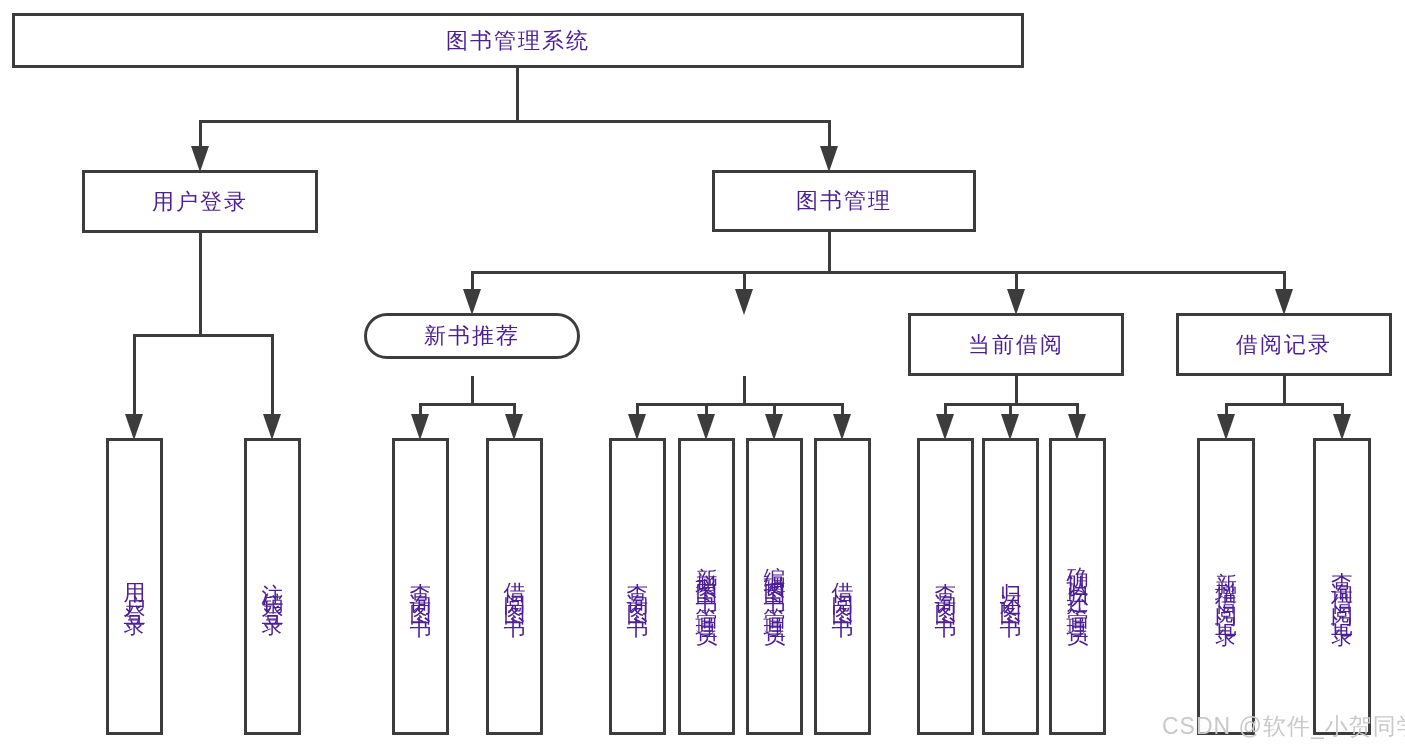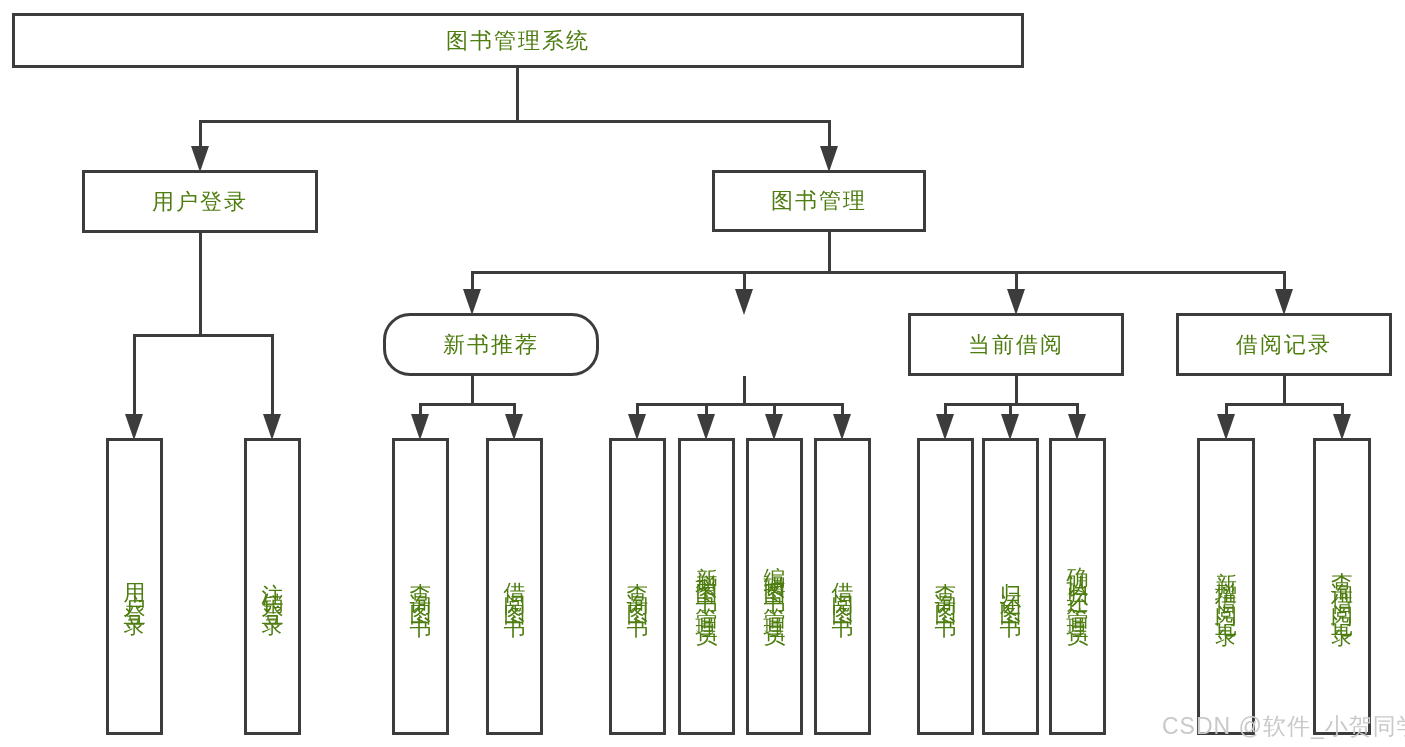--- a/index.html
+++ b/index.html
@@ -22,21 +22,21 @@
     z-index: 1;
   }
   .node {
     position: absolute;
     box-sizing: border-box;
     border: 3px solid #3c3c3c;
     background: #ffffff;
     display: flex;
     align-items: center;
     justify-content: center;
-    color: #4d7c0f;
+    color: #4c1d95;
     font-size: 22px;
     z-index: 2;
     letter-spacing: 2px;
   }
   .node.v {
     writing-mode: vertical-rl;
     text-orientation: mixed;
     letter-spacing: 0.5em;
     line-height: 1;
   }
@@ -102,23 +102,23 @@
       <polygon points="1068,414 1086,414 1077,440"></polygon>
 
       <polygon points="1217,414 1235,414 1226,440"></polygon>
       <polygon points="1333,414 1351,414 1342,440"></polygon>
     </g>
   </svg>
 
   <div class="node h" style="left:12px; top:13px; width:1012px; height:55px;">图书管理系统</div>
 
   <div class="node h" style="left:82px; top:170px; width:236px; height:63px;">用户登录</div>
-  <div class="node h" style="left:712px; top:170px; width:214px; height:62px;">图书管理</div>
+  <div class="node h" style="left:712px; top:170px; width:264px; height:62px;">图书管理</div>
 
-  <div class="node h" style="left:383px; top:313px; width:216px; height:63px;border-radius:27px;">新书推荐</div>
+  <div class="node h" style="left:364px; top:313px; width:216px; height:46px;border-radius:27px;">新书推荐</div>
   <div class="node h" style="left:908px; top:313px; width:216px; height:63px;">当前借阅</div>
   <div class="node h" style="left:1176px; top:313px; width:216px; height:63px;text-align:right;">借阅记录</div>
 
   <div class="node v" style="left:106px; top:438px; width:57px; height:297px;">用户登录</div>
   <div class="node v" style="left:244px; top:438px; width:57px; height:297px;">注销登录</div>
 
   <div class="node v" style="left:392px; top:438px; width:57px; height:297px;">查询图书</div>
   <div class="node v" style="left:486px; top:438px; width:57px; height:297px;">借阅图书</div>
 
   <div class="node v" style="left:609px; top:438px; width:57px; height:297px;">查询图书</div>

